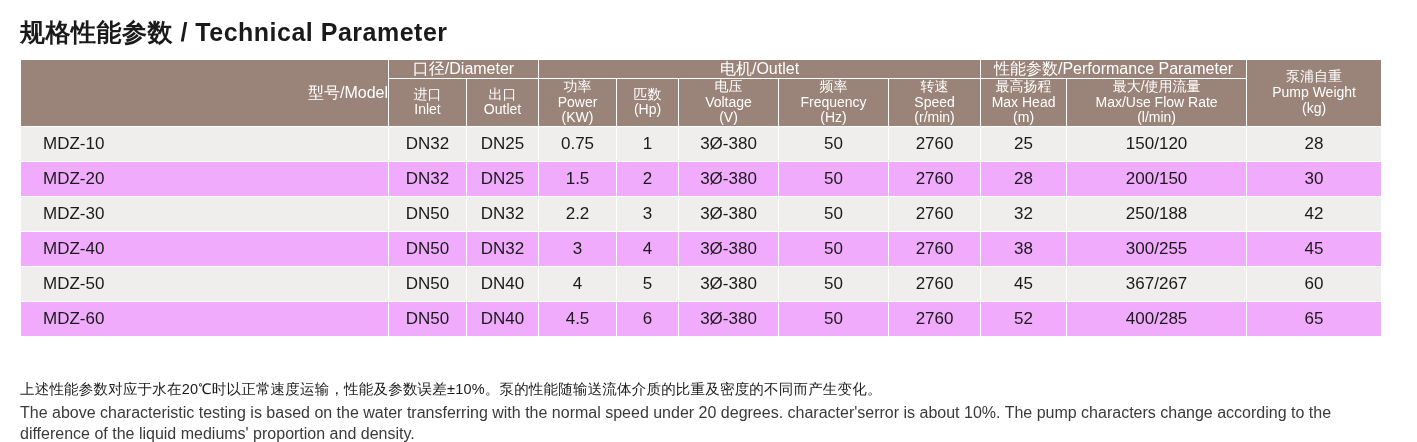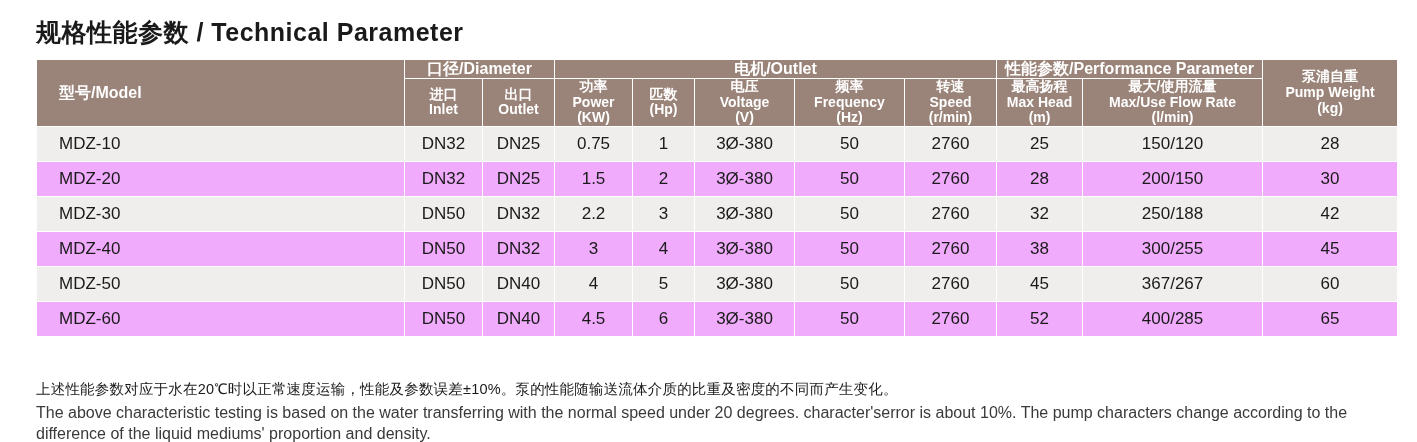--- a/index.html
+++ b/index.html
@@ -12,21 +12,21 @@
     background: #ffffff;
     font-family: "Liberation Sans", sans-serif;
     color: #231f20;
     overflow: hidden;
   }
   .page {
     position: relative;
     width: 1373px;
     height: 442px;
     box-sizing: border-box;
-    padding: 0 36px;
+    padding: 0 20px;
   }
   .page-title {
     font-size: 25px;
     font-weight: bold;
     letter-spacing: 0.5px;
     color: #1a1a1a;
     padding-top: 16px;
     padding-bottom: 10px;
   }
   table.spec {
@@ -37,27 +37,27 @@
   }
   table.spec th, table.spec td {
     border: 1px solid #ffffff;
     text-align: center;
     vertical-align: middle;
     padding: 0;
   }
   thead th {
     background: #9a8378;
     color: #ffffff;
-    font-weight: bold;
+    font-weight: normal;
     line-height: 1.12;
     font-size: 15px;
     padding: 3px 2px;
   }
   thead th.model-col {
-    text-align: left;
+    text-align: right;
     padding-left: 22px;
     font-size: 16px;
   }
   thead th.group {
     font-size: 16px;
   }
   thead th .cn {
     display: block;
     font-size: 14px;
   }

